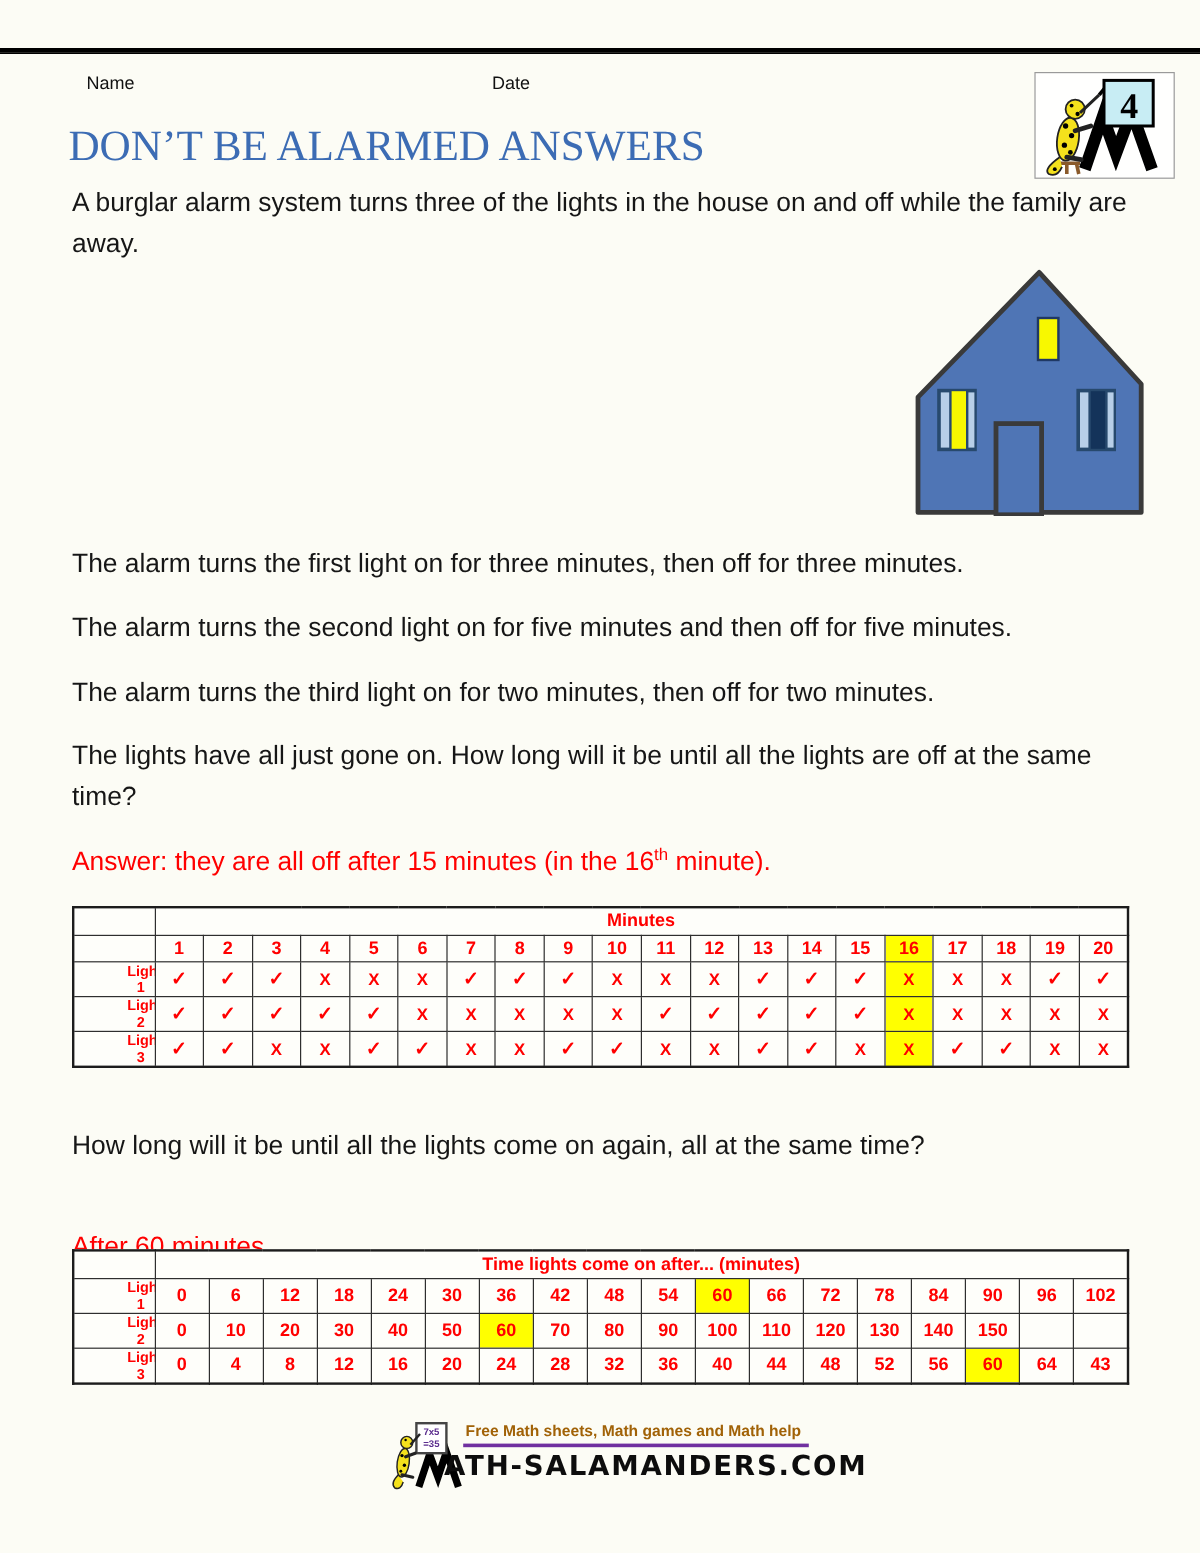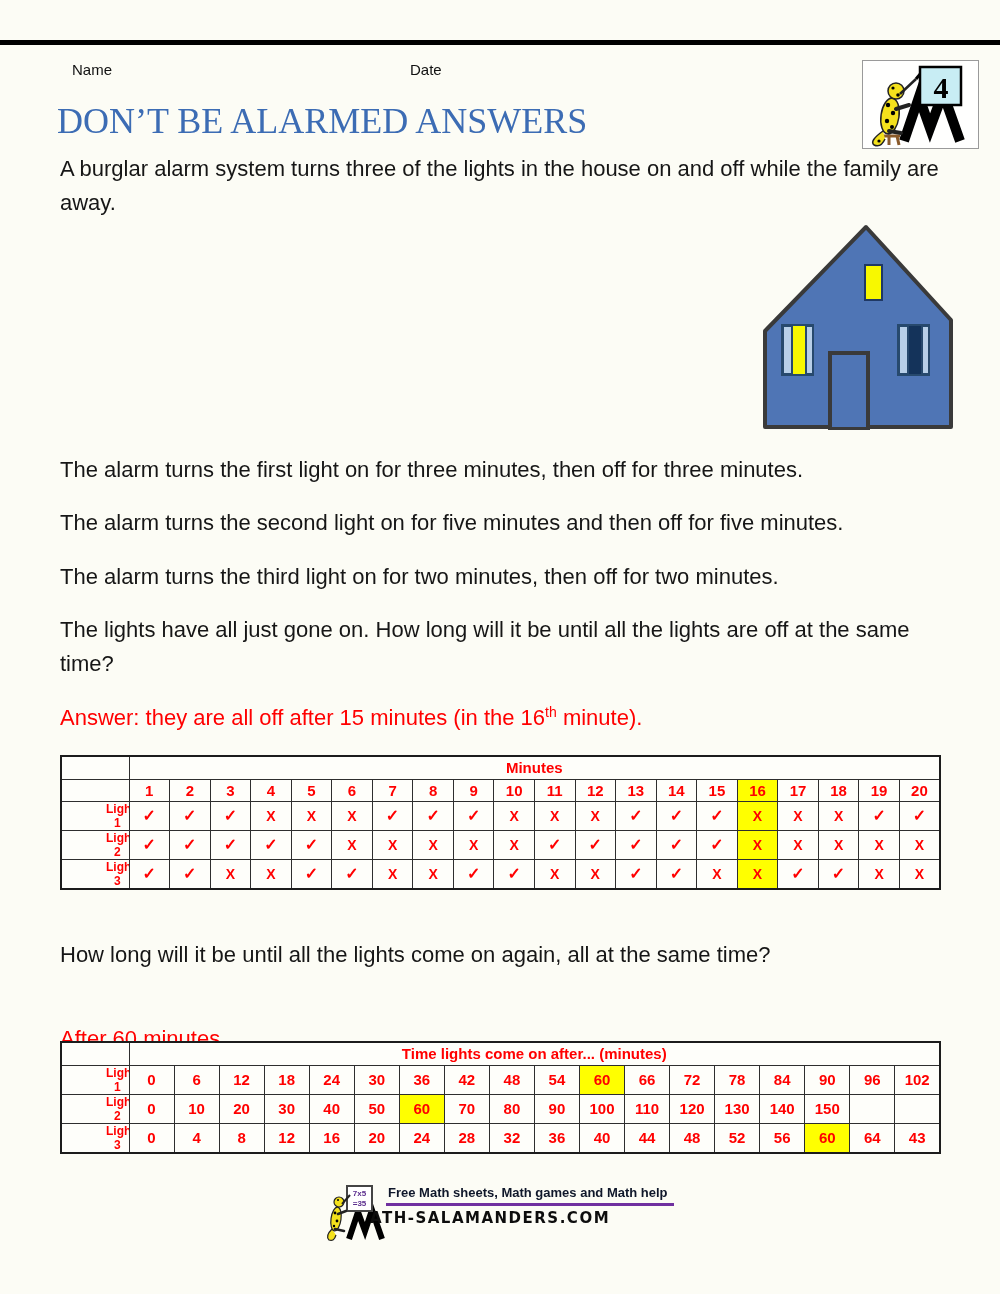--- a/index.html
+++ b/index.html
@@ -87,30 +87,30 @@
   .wtable td.hl { background: #ffff00; }
 
   .footer {
     position: absolute; left: 0; top: 1183px; width: 100%;
     display: flex; justify-content: center;
   }
   .footer-inner { position: relative; width: 352px; height: 60px; }
   .footer-icon { position: absolute; left: 0; top: 0; }
   .footer-tagline {
     position: absolute; left: 64px; top: 2px;
-    font-size: 13px; font-weight: bold; color: #0f172a; white-space: nowrap;
+    font-size: 13px; font-weight: bold; color: #a16207; white-space: nowrap;
   }
   .footer-underline {
     position: absolute; left: 62px; top: 20px;
     width: 288px; height: 3px; background: #7030a0;
   }
   .footer-site {
     position: absolute; left: 46px; top: 26px;
     font-family: "DejaVu Sans", sans-serif;
-    font-size: 15px; font-weight: 800; letter-spacing: 1.5px;
+    font-size: 23px; font-weight: 800; letter-spacing: 1.5px;
     color: #0d0d0d; white-space: nowrap;
   }
 </style>
 </head>
 <body>
 
 <div class="page">
 
   <div class="top-rule"></div>
 

